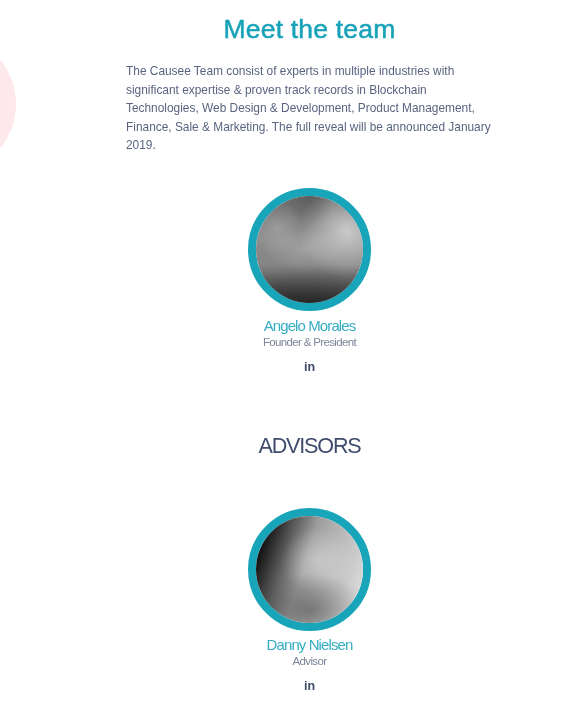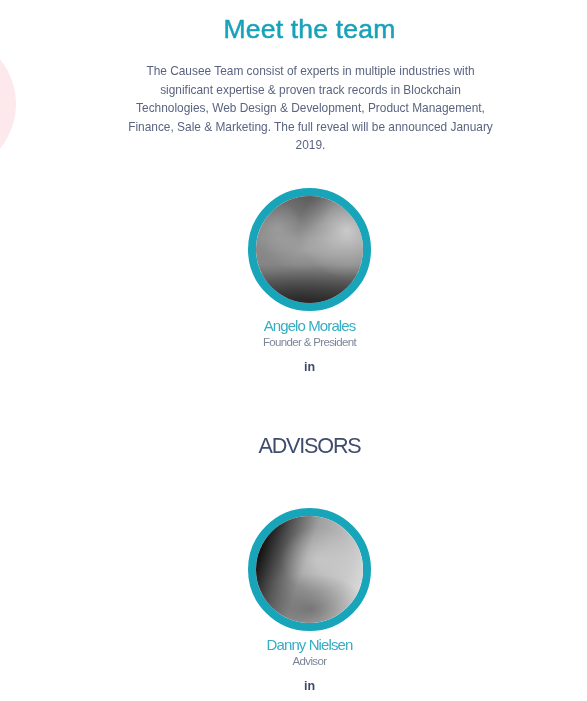--- a/index.html
+++ b/index.html
@@ -28,21 +28,20 @@
     color:#17a2b8;
     font-size:26.5px;
     font-weight:400;
     letter-spacing:0.2px;
     white-space:nowrap;
     -webkit-text-stroke:0.5px #17a2b8;
   }
 
   .intro {
     position:absolute;
-    text-align:center;
     color:#5a6480;
     font-size:11.9px;
     line-height:18.6px;
     letter-spacing:0px;
   }
 
   .avatar-ring {
     position:absolute;
     width:123px; height:123px;
     border-radius:50%;

